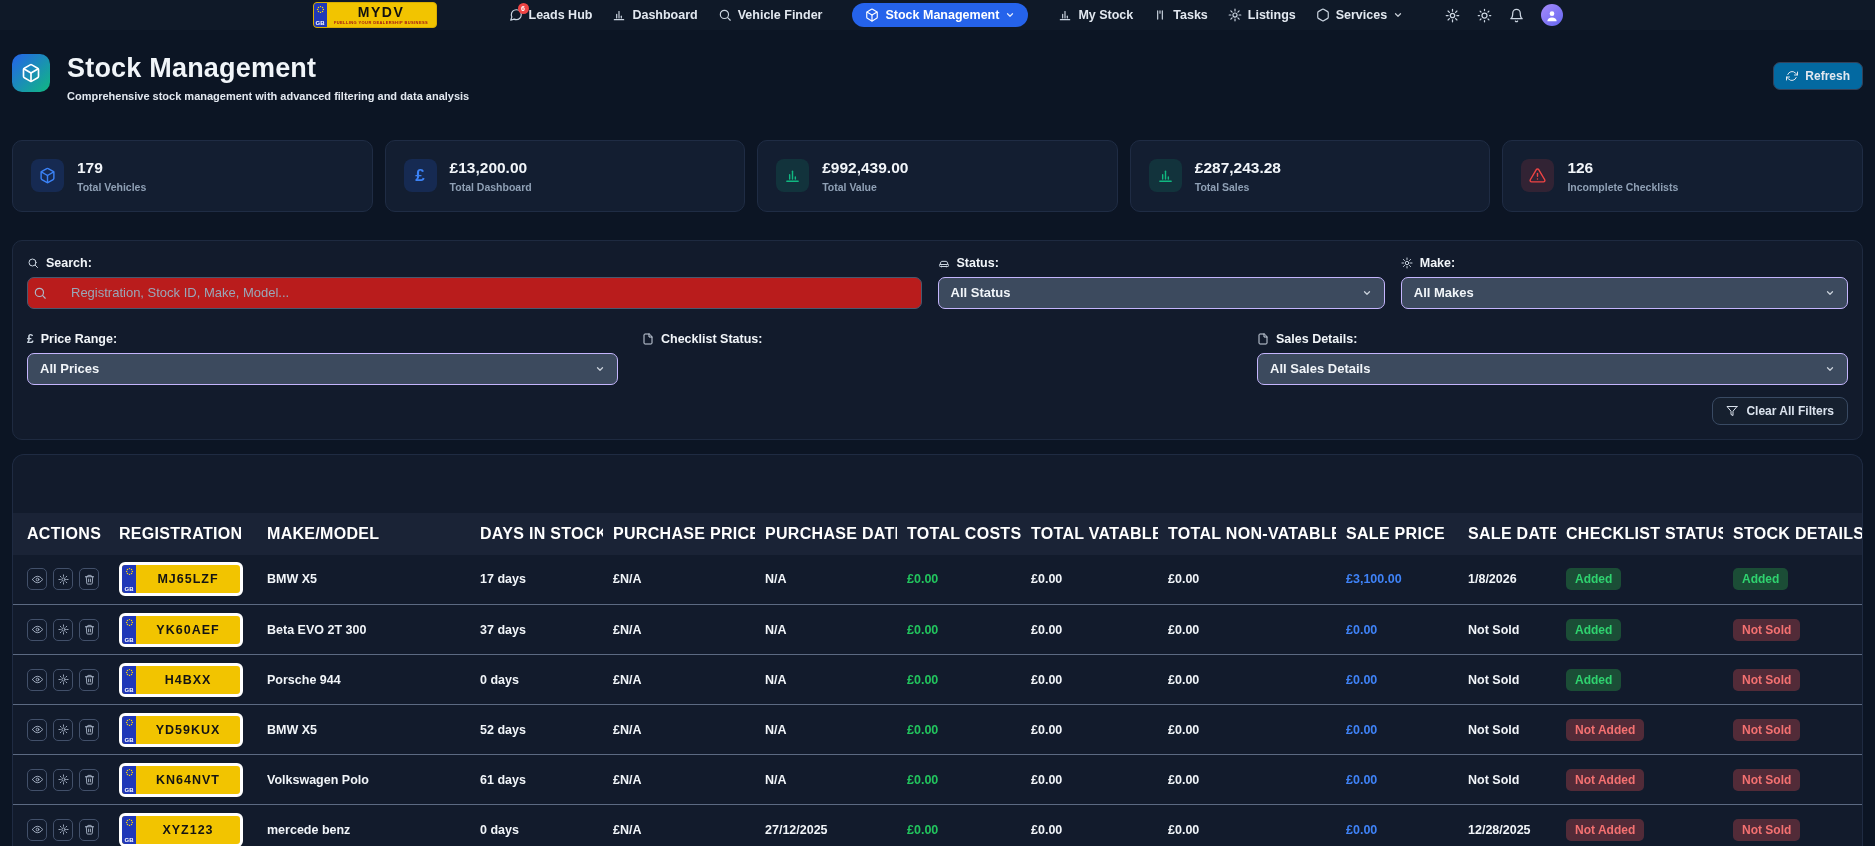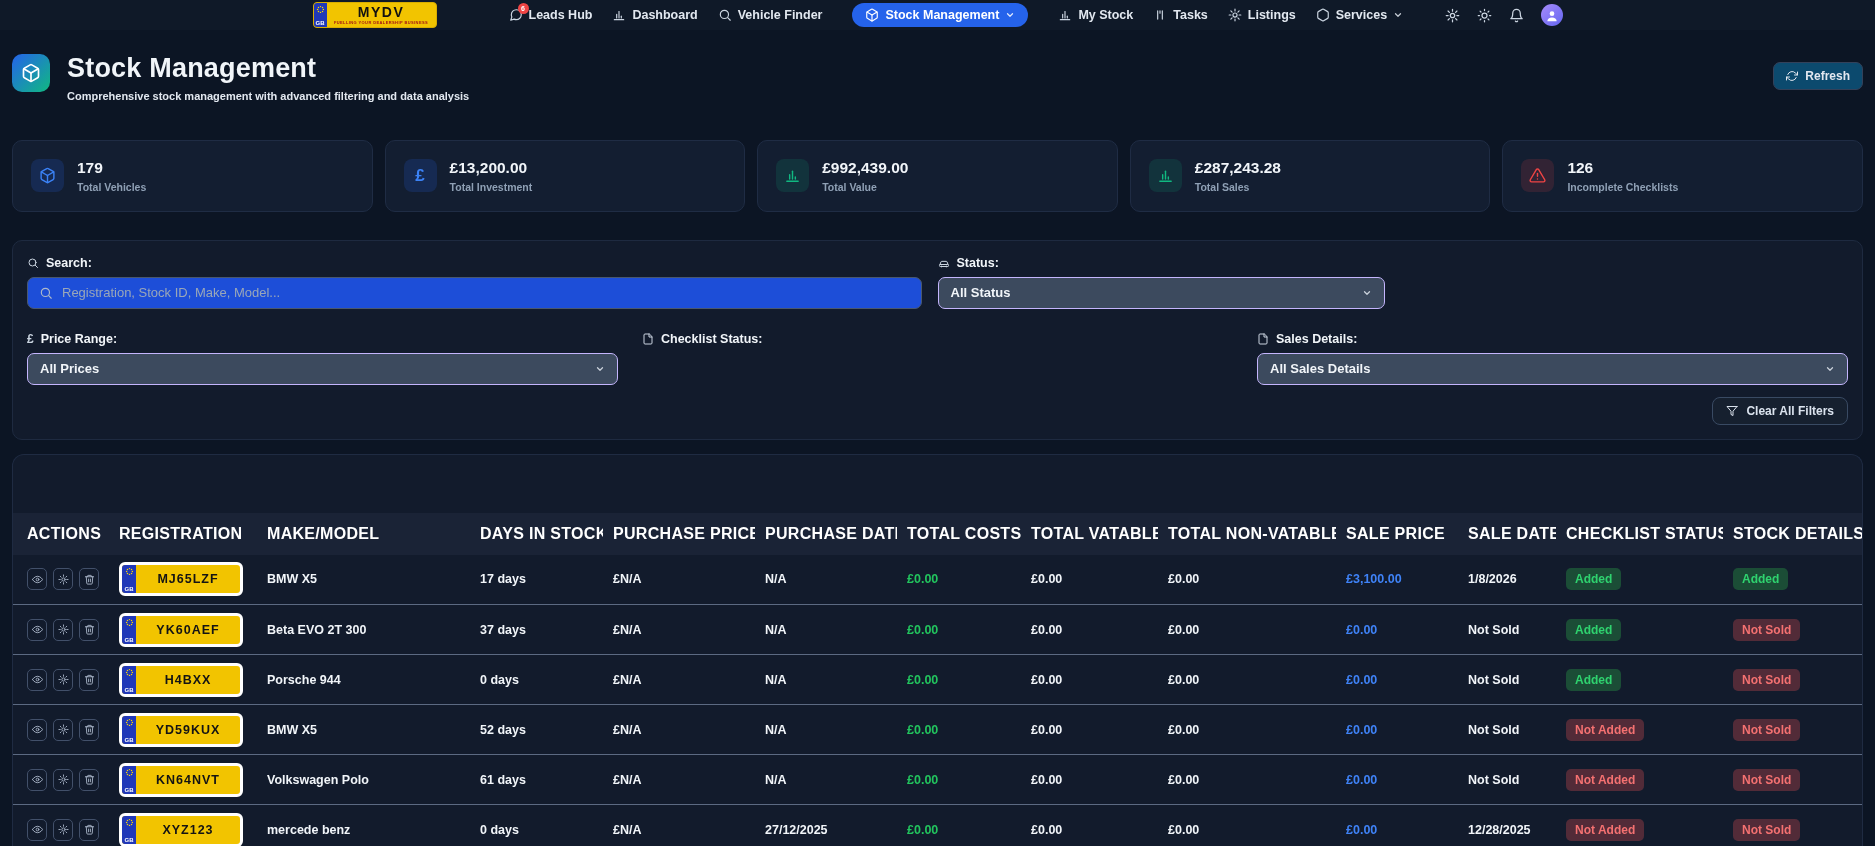--- a/index.html
+++ b/index.html
@@ -31,42 +31,42 @@
   .nav-act .ic { width:15px; height:15px; }
   .avatar { width:22px; height:22px; border-radius:50%; background:linear-gradient(135deg,#a78bfa,#6366f1); display:flex; align-items:center; justify-content:center; overflow:hidden; cursor:pointer; border:none; }
   .avatar svg { width:14px; height:14px; margin-top:2px; }
 
   
   .page-header { margin:24px 12px 0; display:flex; align-items:flex-start; }
   .ph-icon { width:38px; height:38px; border-radius:10px; background:linear-gradient(135deg,#2563eb,#10b981); display:flex; align-items:center; justify-content:center; color:#fff; margin-right:17px; }
   .ph-icon svg { width:20px; height:20px; }
   .ph-title { font-size:27px; font-weight:800; letter-spacing:.2px; line-height:1.1; }
   .ph-sub { font-size:11px; font-weight:600; color:#e2e8f0; margin-top:6px; }
-  .refresh-btn { margin-left:auto; margin-top:8px; display:flex; align-items:center; gap:7px; background:#0c4a6e; border:1px solid #33415a; color:#e2e8f0; font-size:12px; font-weight:600; padding:6px 12px; border-radius:7px; cursor:pointer; font-family:inherit; }
+  .refresh-btn { margin-left:auto; margin-top:8px; display:flex; align-items:center; gap:7px; background:#0369a1; border:1px solid #33415a; color:#e2e8f0; font-size:12px; font-weight:600; padding:6px 12px; border-radius:7px; cursor:pointer; font-family:inherit; }
 
   
   .stats { margin:38px 12px 0; display:flex; gap:12px; }
   .stat-card { flex:1; background:#131e31; border:1px solid #1f2c44; border-radius:10px; height:72px; display:flex; align-items:center; padding:0 18px; gap:13px; }
   .stat-ico { width:33px; height:33px; border-radius:8px; display:flex; align-items:center; justify-content:center; flex:none; }
   .stat-ico svg { width:17px; height:17px; }
   .stat-ico.blue { background:rgba(37,99,235,.18); color:#3b82f6; }
   .stat-ico.green { background:rgba(16,185,129,.14); color:#10b981; }
   .stat-ico.red { background:rgba(239,68,68,.14); color:#ef4444; }
   .pound-glyph { font-size:17px; font-weight:700; }
   .stat-value { font-size:15.5px; font-weight:800; }
   .stat-label { font-size:10.5px; font-weight:600; color:#8fa0b5; margin-top:4px; }
 
   
   .filter-card { margin:28px 12px 0; background:#121b2c; border:1px solid #1e2a40; border-radius:10px; padding:14px 14px 14px; }
   .filter-row1 { display:grid; grid-template-columns:2fr 1fr 1fr; gap:16px; }
   .filter-row2 { display:grid; grid-template-columns:1fr 1fr 1fr; gap:24px; margin-top:22px; }
   .field label { display:flex; align-items:center; gap:7px; font-size:12.5px; font-weight:700; color:#f1f5f9; height:16px; }
   .field label svg, .field label .pg { color:#cbd5e1; }
   .pg { font-size:12px; font-weight:700; }
-  .search-box { margin-top:6px; height:32px; background:#1d4ed8; border:1px solid #49586e; border-radius:7px; display:flex; align-items:center; padding:0 11px; gap:9px; }
+  .search-box { margin-top:6px; height:32px; background:#b91c1c; border:1px solid #49586e; border-radius:7px; display:flex; align-items:center; padding:0 5px; gap:24px; }
   .search-box svg { color:#aeb9c9; width:14px; height:14px; flex:none; }
   .search-box input { flex:1; background:transparent; border:none; outline:none; color:#f1f5f9; font-size:13px; font-family:inherit; }
   .search-box input::placeholder { color:#9aa7b8; }
   .select { margin-top:6px; height:32px; background:#3c4a5e; border:1px solid #c4b5fd; border-radius:7px; display:flex; align-items:center; justify-content:space-between; padding:0 12px; font-size:13px; font-weight:700; cursor:pointer; }
   .select .chev { color:#e2e8f0; }
   .filter-foot { display:flex; justify-content:flex-end; margin-top:12px; }
   .clear-btn { display:flex; align-items:center; gap:8px; background:#16202f; border:1px solid #394a63; color:#dbe3ee; font-size:12px; font-weight:600; padding:6px 13px; border-radius:8px; cursor:pointer; font-family:inherit; }
 
   
   .table-card { margin:14px 12px 0; background:#121b2c; border:1px solid #1f2b42; border-bottom:none; border-radius:12px 12px 0 0; padding-top:58px; overflow:hidden; }
@@ -276,21 +276,21 @@
         <div class="stat-value">179</div>
         <div class="stat-label">Total Vehicles</div>
       </span>
     </div>
     <div class="stat-card">
       <span class="stat-ico blue">
         <span class="pound-glyph">£</span>
       </span>
       <span>
         <div class="stat-value">£13,200.00</div>
-        <div class="stat-label">Total Investment</div>
+        <div class="stat-label">Total Dashboard</div>
       </span>
     </div>
     <div class="stat-card">
       <span class="stat-ico green">
         <svg class="ic" viewBox="0 0 24 24" fill="none" stroke="currentColor" stroke-width="2" stroke-linecap="round" stroke-linejoin="round">
           <path d="M4 20h16"></path>
           <path d="M8 17v-6"></path>
           <path d="M12 17V6"></path>
           <path d="M16 17v-3"></path>
         </svg>
@@ -358,20 +358,39 @@
               <path d="M4 15l1.8-5a2 2 0 0 1 1.9-1.3h8.6a2 2 0 0 1 1.9 1.3L20 15"></path>
               <rect x="3" y="15" width="18" height="4" rx="1.5"></rect>
               <circle cx="7.5" cy="19" r="1"></circle>
               <circle cx="16.5" cy="19" r="1"></circle>
             </svg>
           </span>
         <span>Status:</span>
       </label>
       <div class="select">
         <span>All Status</span>
+        <span>
+            <svg class="chev" viewBox="0 0 24 24" fill="none" stroke="currentColor" stroke-width="3" stroke-linecap="round" stroke-linejoin="round">
+              <path d="M6 9l6 6 6-6"></path>
+            </svg>
+          </span>
+      </div>
+    </div>
+    <div class="field">
+      <label>
+        <span>
+            <svg class="ic-sm" viewBox="0 0 24 24" fill="none" stroke="currentColor" stroke-width="2" stroke-linecap="round">
+              <circle cx="12" cy="12" r="3.5"></circle>
+              <path d="M12 2v3M12 19v3M2 12h3M19 12h3M4.9 4.9l2.1 2.1M17 17l2.1 2.1M4.9 19.1L7 17M17 7l2.1-2.1"></path>
+            </svg>
+          </span>
+        <span>Make:</span>
+      </label>
+      <div class="select">
+        <span>All Makes</span>
         <span>
             <svg class="chev" viewBox="0 0 24 24" fill="none" stroke="currentColor" stroke-width="3" stroke-linecap="round" stroke-linejoin="round">
               <path d="M6 9l6 6 6-6"></path>
             </svg>
           </span>
       </div>
     </div>
   </div>
   <div class="filter-row2">
     <div class="field">

